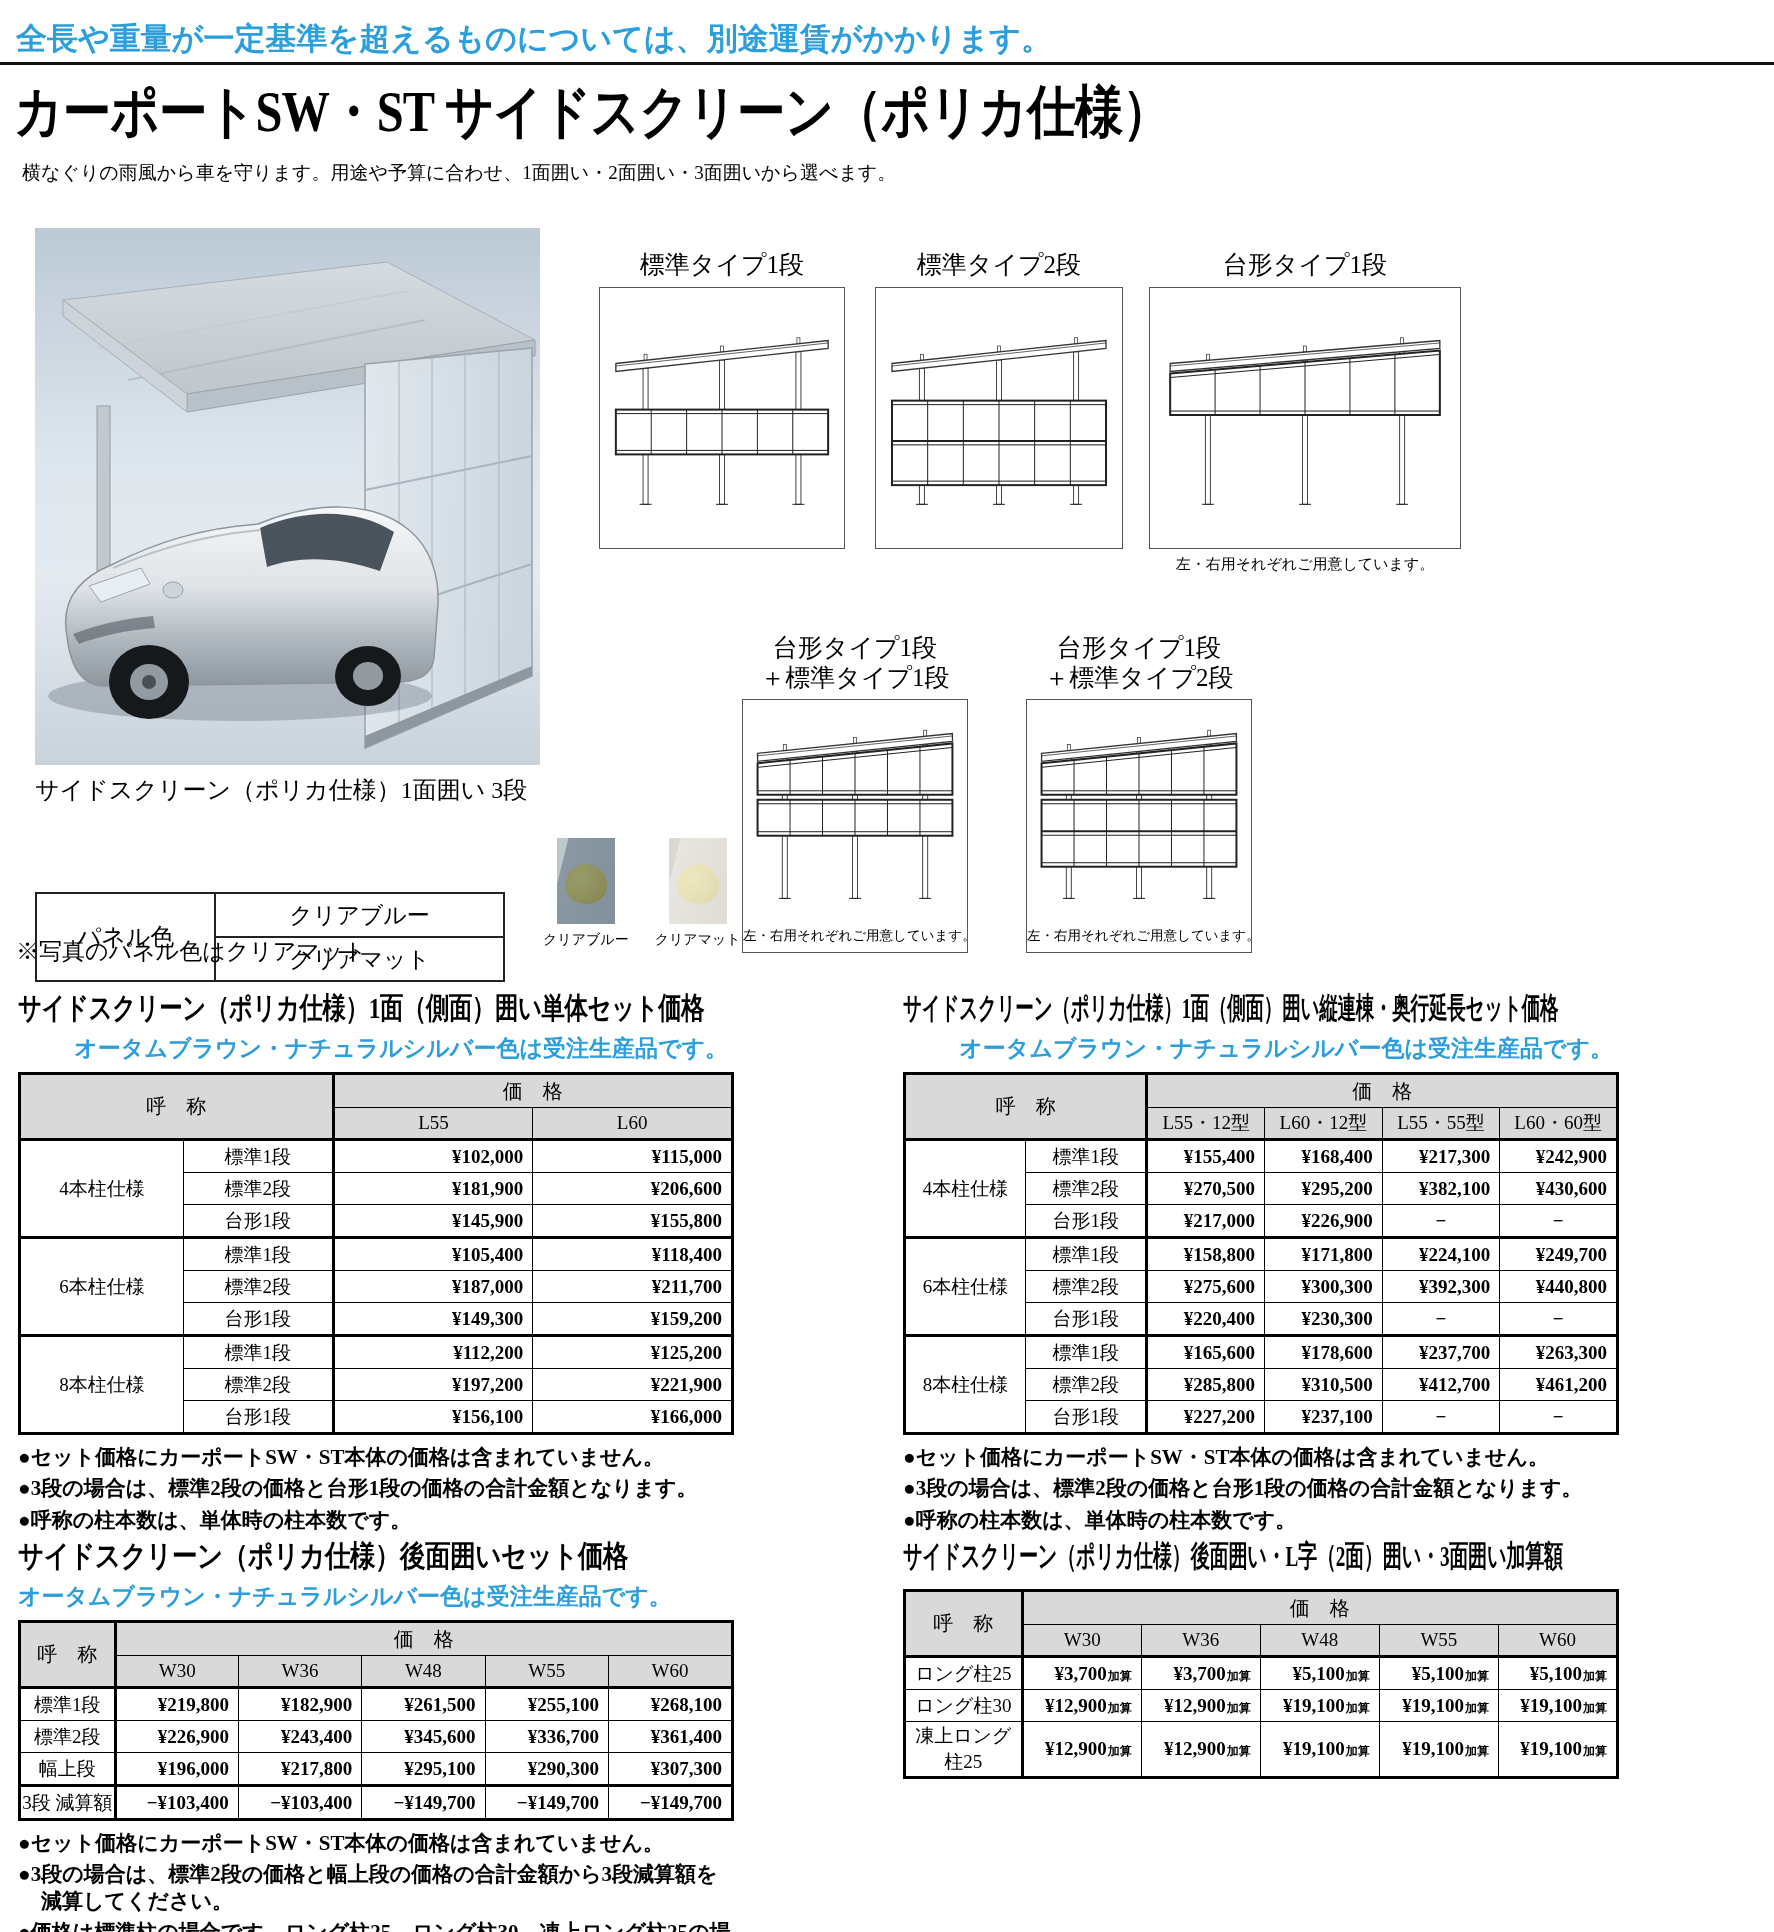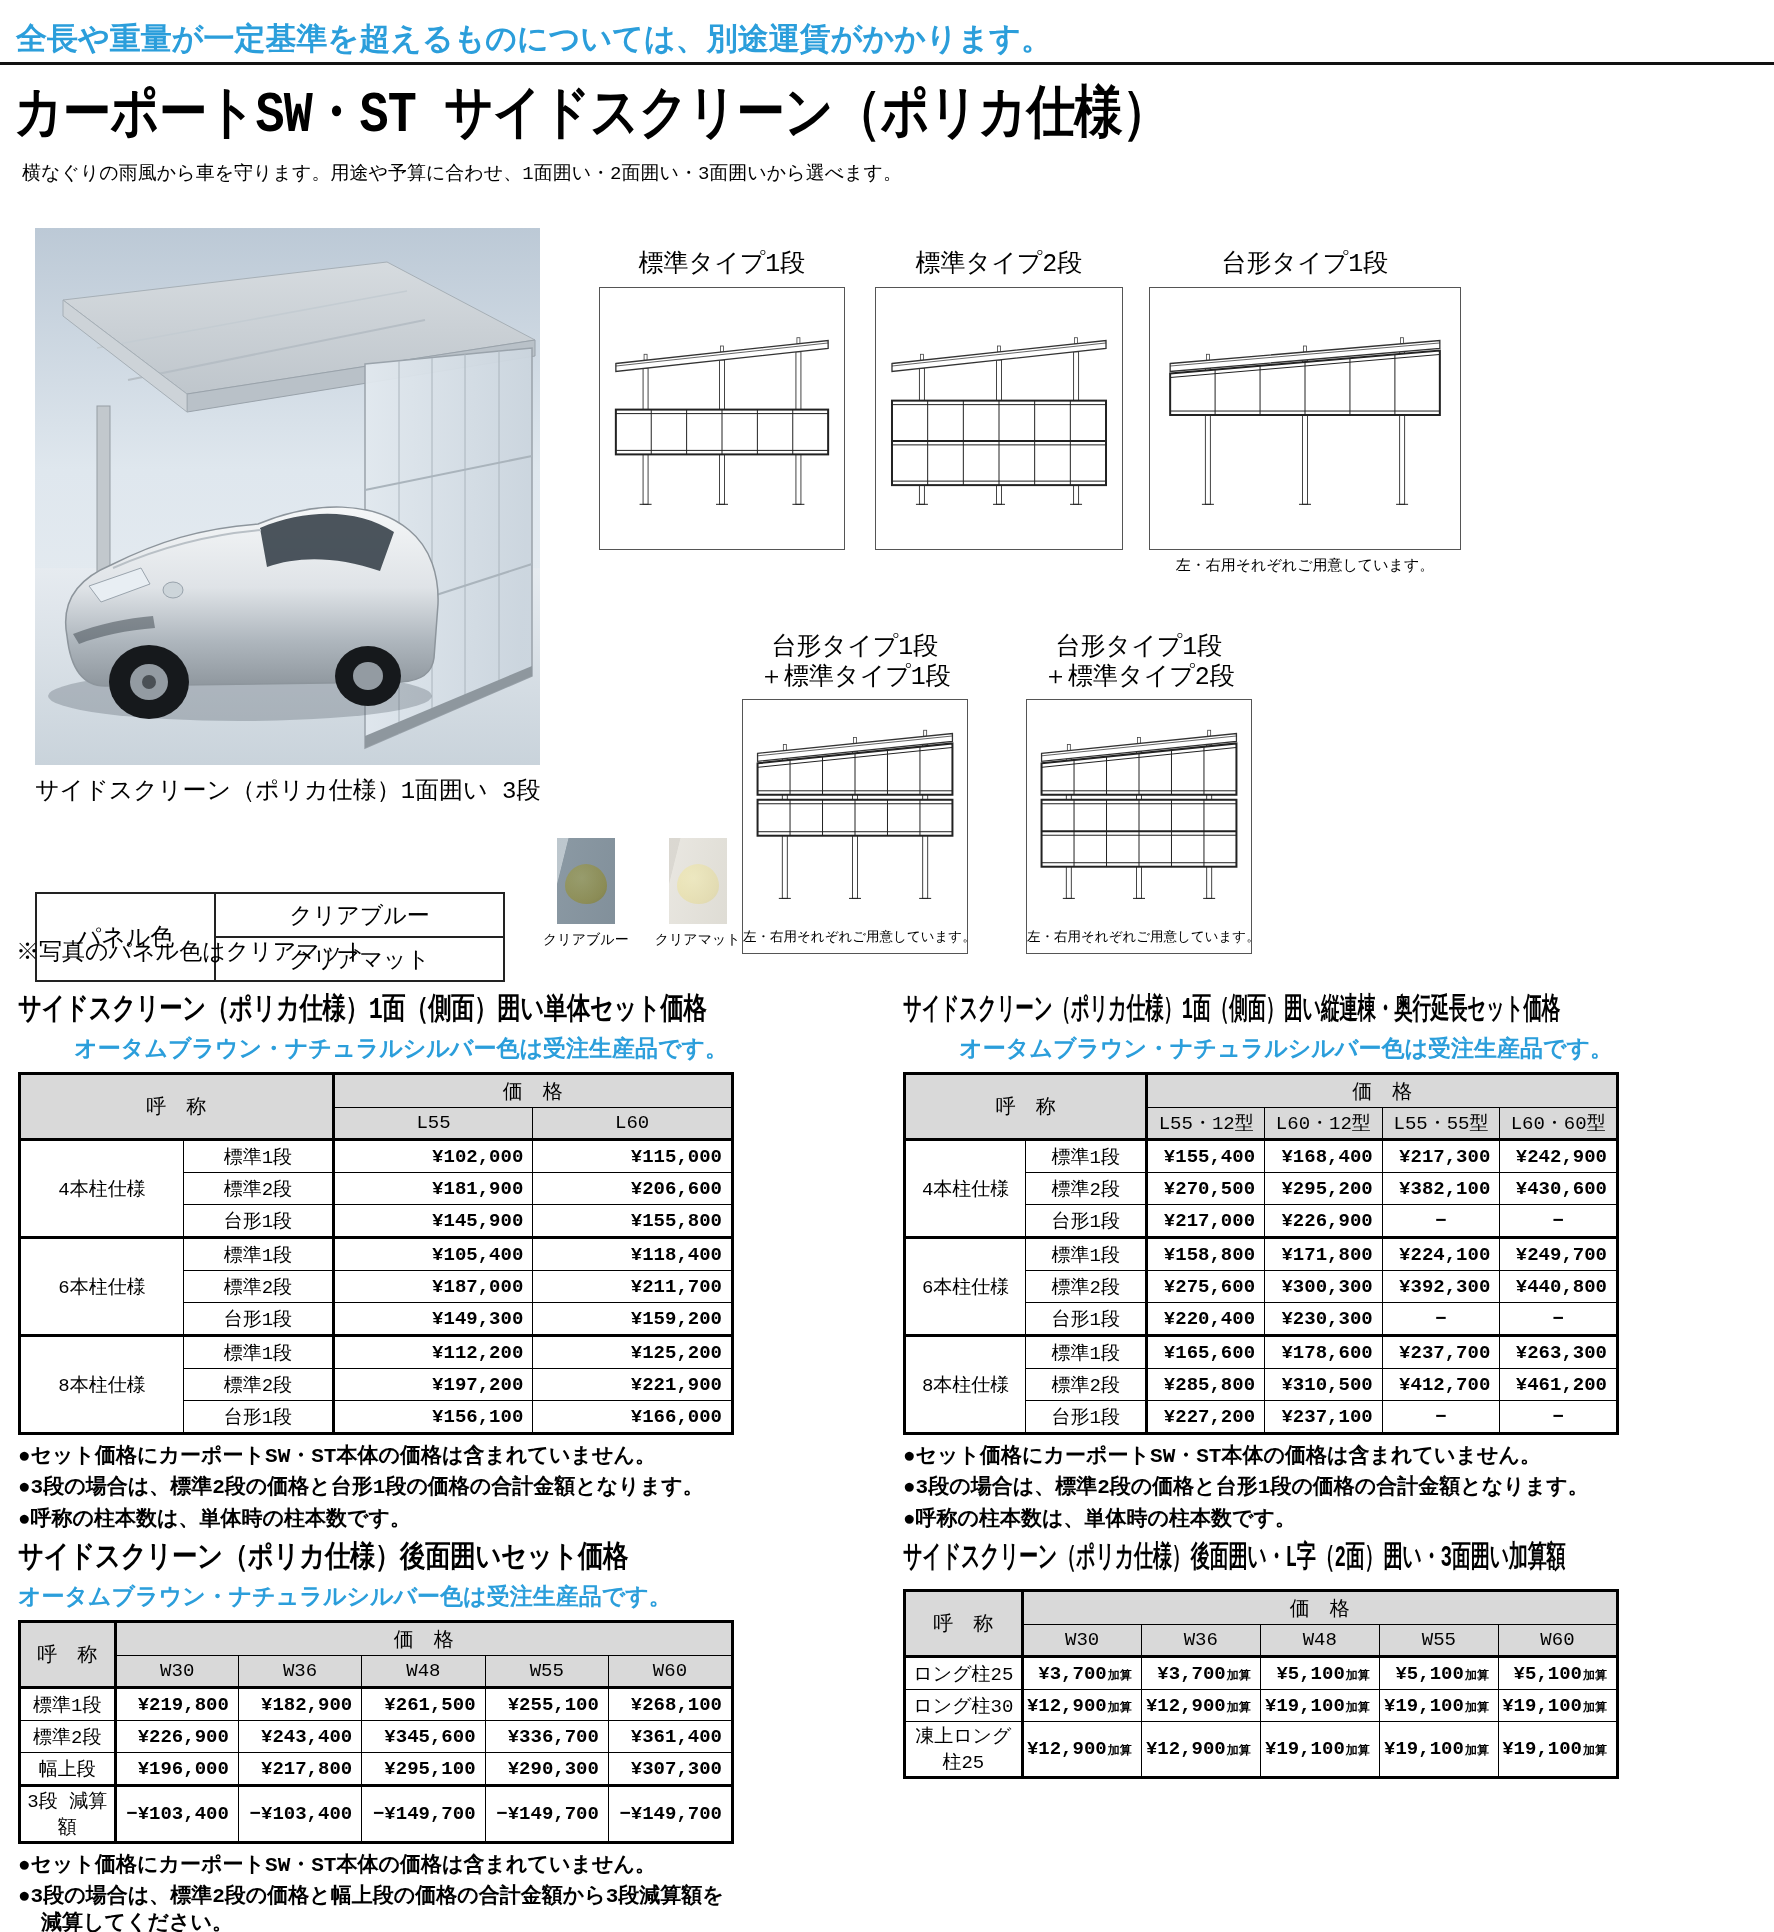--- a/index.html
+++ b/index.html
@@ -1,17 +1,17 @@
 <!DOCTYPE html>
 <html><head>
 <meta charset="utf-8">
 <style>
   html,body{margin:0;padding:0;background:#fff;}
   .page{position:relative;width:1774px;height:1932px;background:#fff;overflow:hidden;
-        font-family:Liberation Mono, monospace;color:#000;}
+        font-family:Liberation Serif, serif;color:#000;}
   
   .banner{position:absolute;left:16px;top:18px;font-size:31px;font-weight:700;color:#2b9edb;white-space:nowrap;}
   .top-rule{position:absolute;left:0;top:62px;width:100%;height:3px;background:#111;}
   .page-title{position:absolute;left:14px;top:74px;margin:0;font-size:57px;font-weight:900;letter-spacing:-1px;
               transform:scaleX(.85);transform-origin:left top;white-space:nowrap;}
   .intro{position:absolute;left:18px;top:156px;margin:4px;font-size:19px;white-space:nowrap;}
   .dim-note{position:absolute;left:893px;top:166px;font-size:22px;font-weight:700;color:#15356e;
             border-bottom:3px solid #15356e;padding-bottom:5px;white-space:nowrap;}
   
   .photo{position:absolute;left:35px;top:228px;width:505px;height:537px;}

